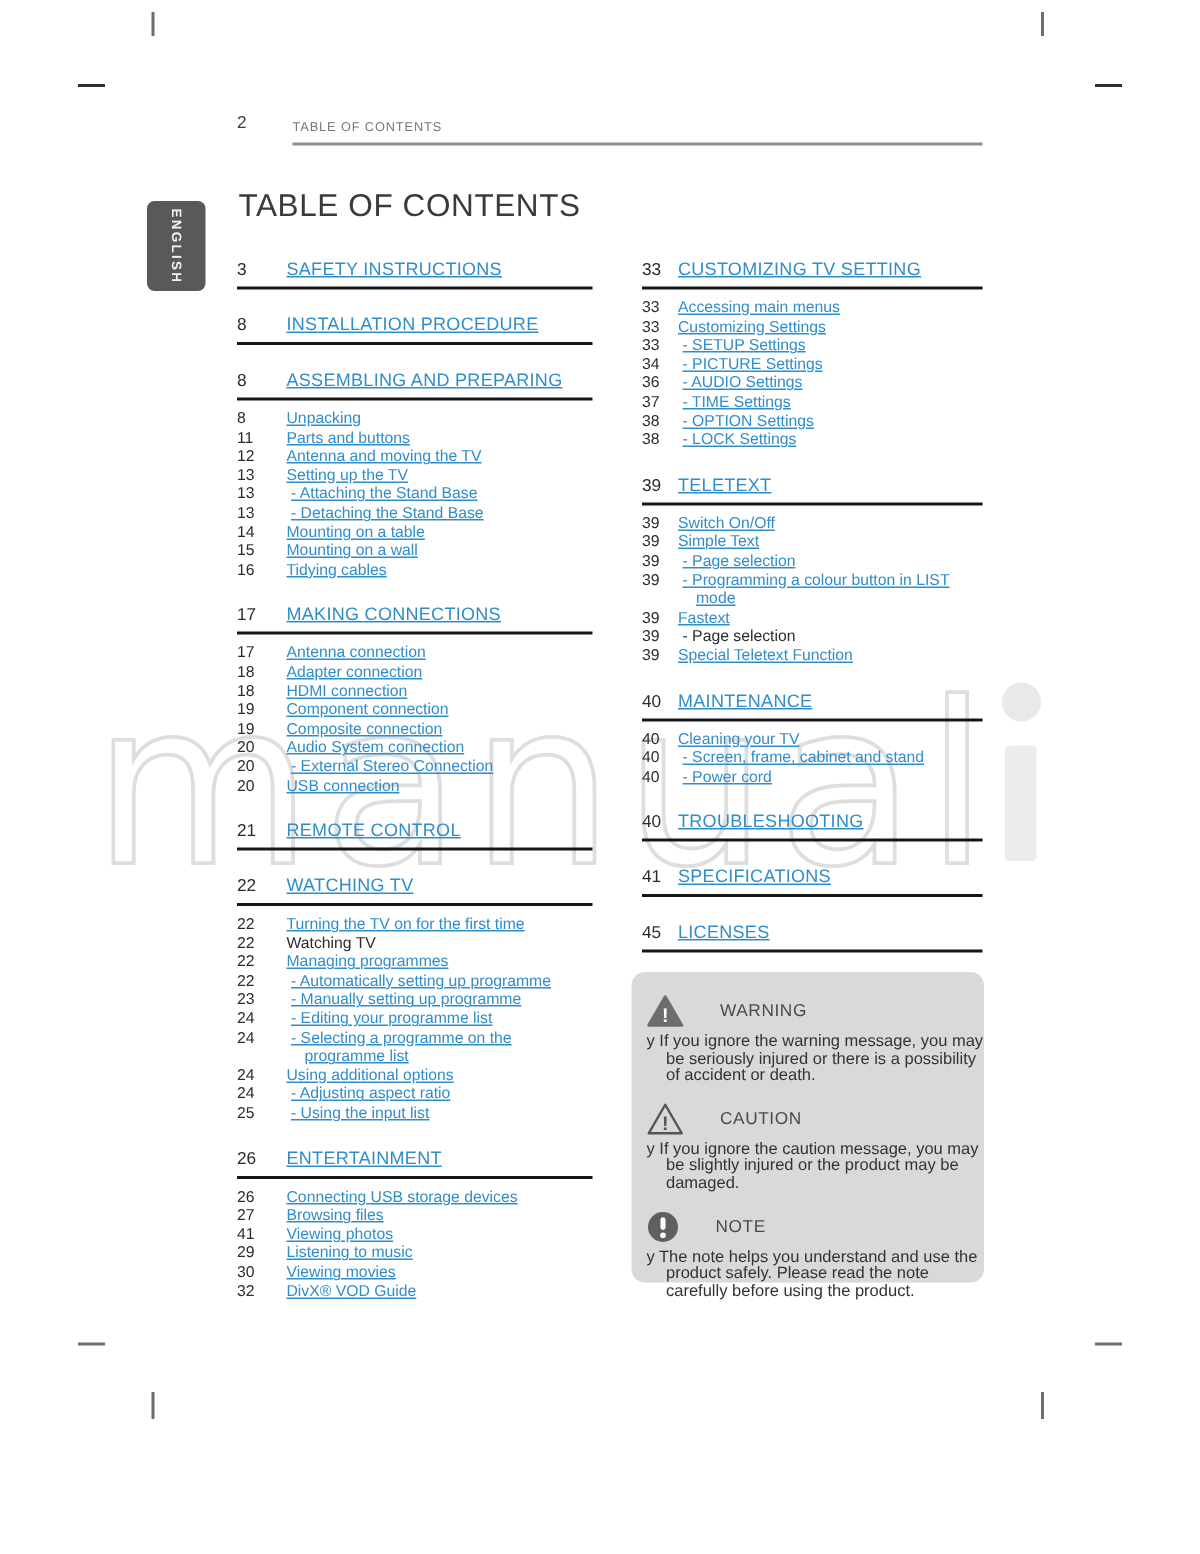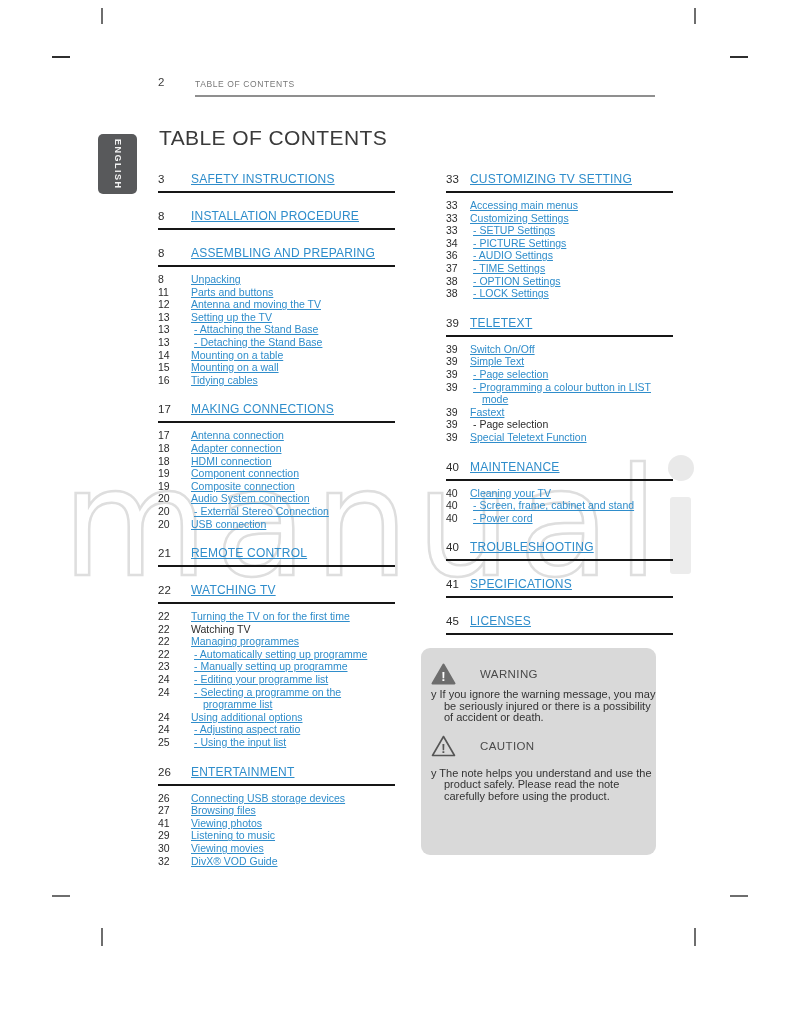--- a/index.html
+++ b/index.html
@@ -25,21 +25,21 @@
   }
   
   #page-title {
     position:absolute; left:159px; top:126px; font-size:21px; color:#3a3a3a; letter-spacing:.4px;
   }
   
   #watermark { position:absolute; left:0; top:0; z-index:0; pointer-events:none; }
   
   .toc-col { position:absolute; top:172px; z-index:1; }
   #toc-left  { left:158px; width:237px; }
-  #toc-right { left:428px; width:227px;margin-left:18px; }
+  #toc-right { left:428px; width:227px; }
   .toc-section { margin-top:16px; }
   .toc-section:first-child { margin-top:0; }
   .sec-head { display:flex; align-items:baseline; }
   .sec-num { flex:0 0 33px; font-size:11.5px; color:#2b2b2b; }
   #toc-right .sec-num { flex-basis:24px; }
   .sec-title {
     font-size:12px; color:#2f8dcb; text-decoration:underline; letter-spacing:.2px; cursor:pointer;
   }
   .sec-rule { height:2px; background:#161616; margin-top:5px; margin-bottom:6px; }
   .toc-item { display:flex; font-size:10.5px; line-height:12.6px; }
@@ -408,20 +408,29 @@
     </div>
 
     <div class="notice-block">
       <div class="notice-head">
         <svg width="25" height="22" viewBox="0 0 25 22">
           <path d="M12.5 1.5 L23.5 20.5 H1.5 Z" fill="none" stroke="#555555" stroke-width="1.6" stroke-linejoin="round"></path>
           <text x="12.5" y="18" text-anchor="middle" font-family="Liberation Sans, sans-serif" font-size="13" font-weight="bold" fill="#555555">!</text>
         </svg>
         <span class="notice-label">CAUTION</span>
       </div>
+      <div class="notice-text"><span>y</span> <span>If you ignore the caution message, you may be slightly injured or the product may be damaged.</span></div>
     </div>
 
     <div class="notice-block">
+      <div class="notice-head">
+        <svg width="22" height="22" viewBox="0 0 22 22">
+          <circle cx="11" cy="11" r="10" fill="#5f5f5f"></circle>
+          <rect x="9.3" y="4.5" width="3.4" height="8.5" rx="1.6" fill="#ffffff"></rect>
+          <circle cx="11" cy="16.5" r="1.9" fill="#ffffff"></circle>
+        </svg>
+        <span class="notice-label">NOTE</span>
+      </div>
       <div class="notice-text"><span>y</span> <span>The note helps you understand and use the product safely. Please read the note carefully before using the product.</span></div>
     </div>
 
   </div>
 </div>
 
 </body></html>

